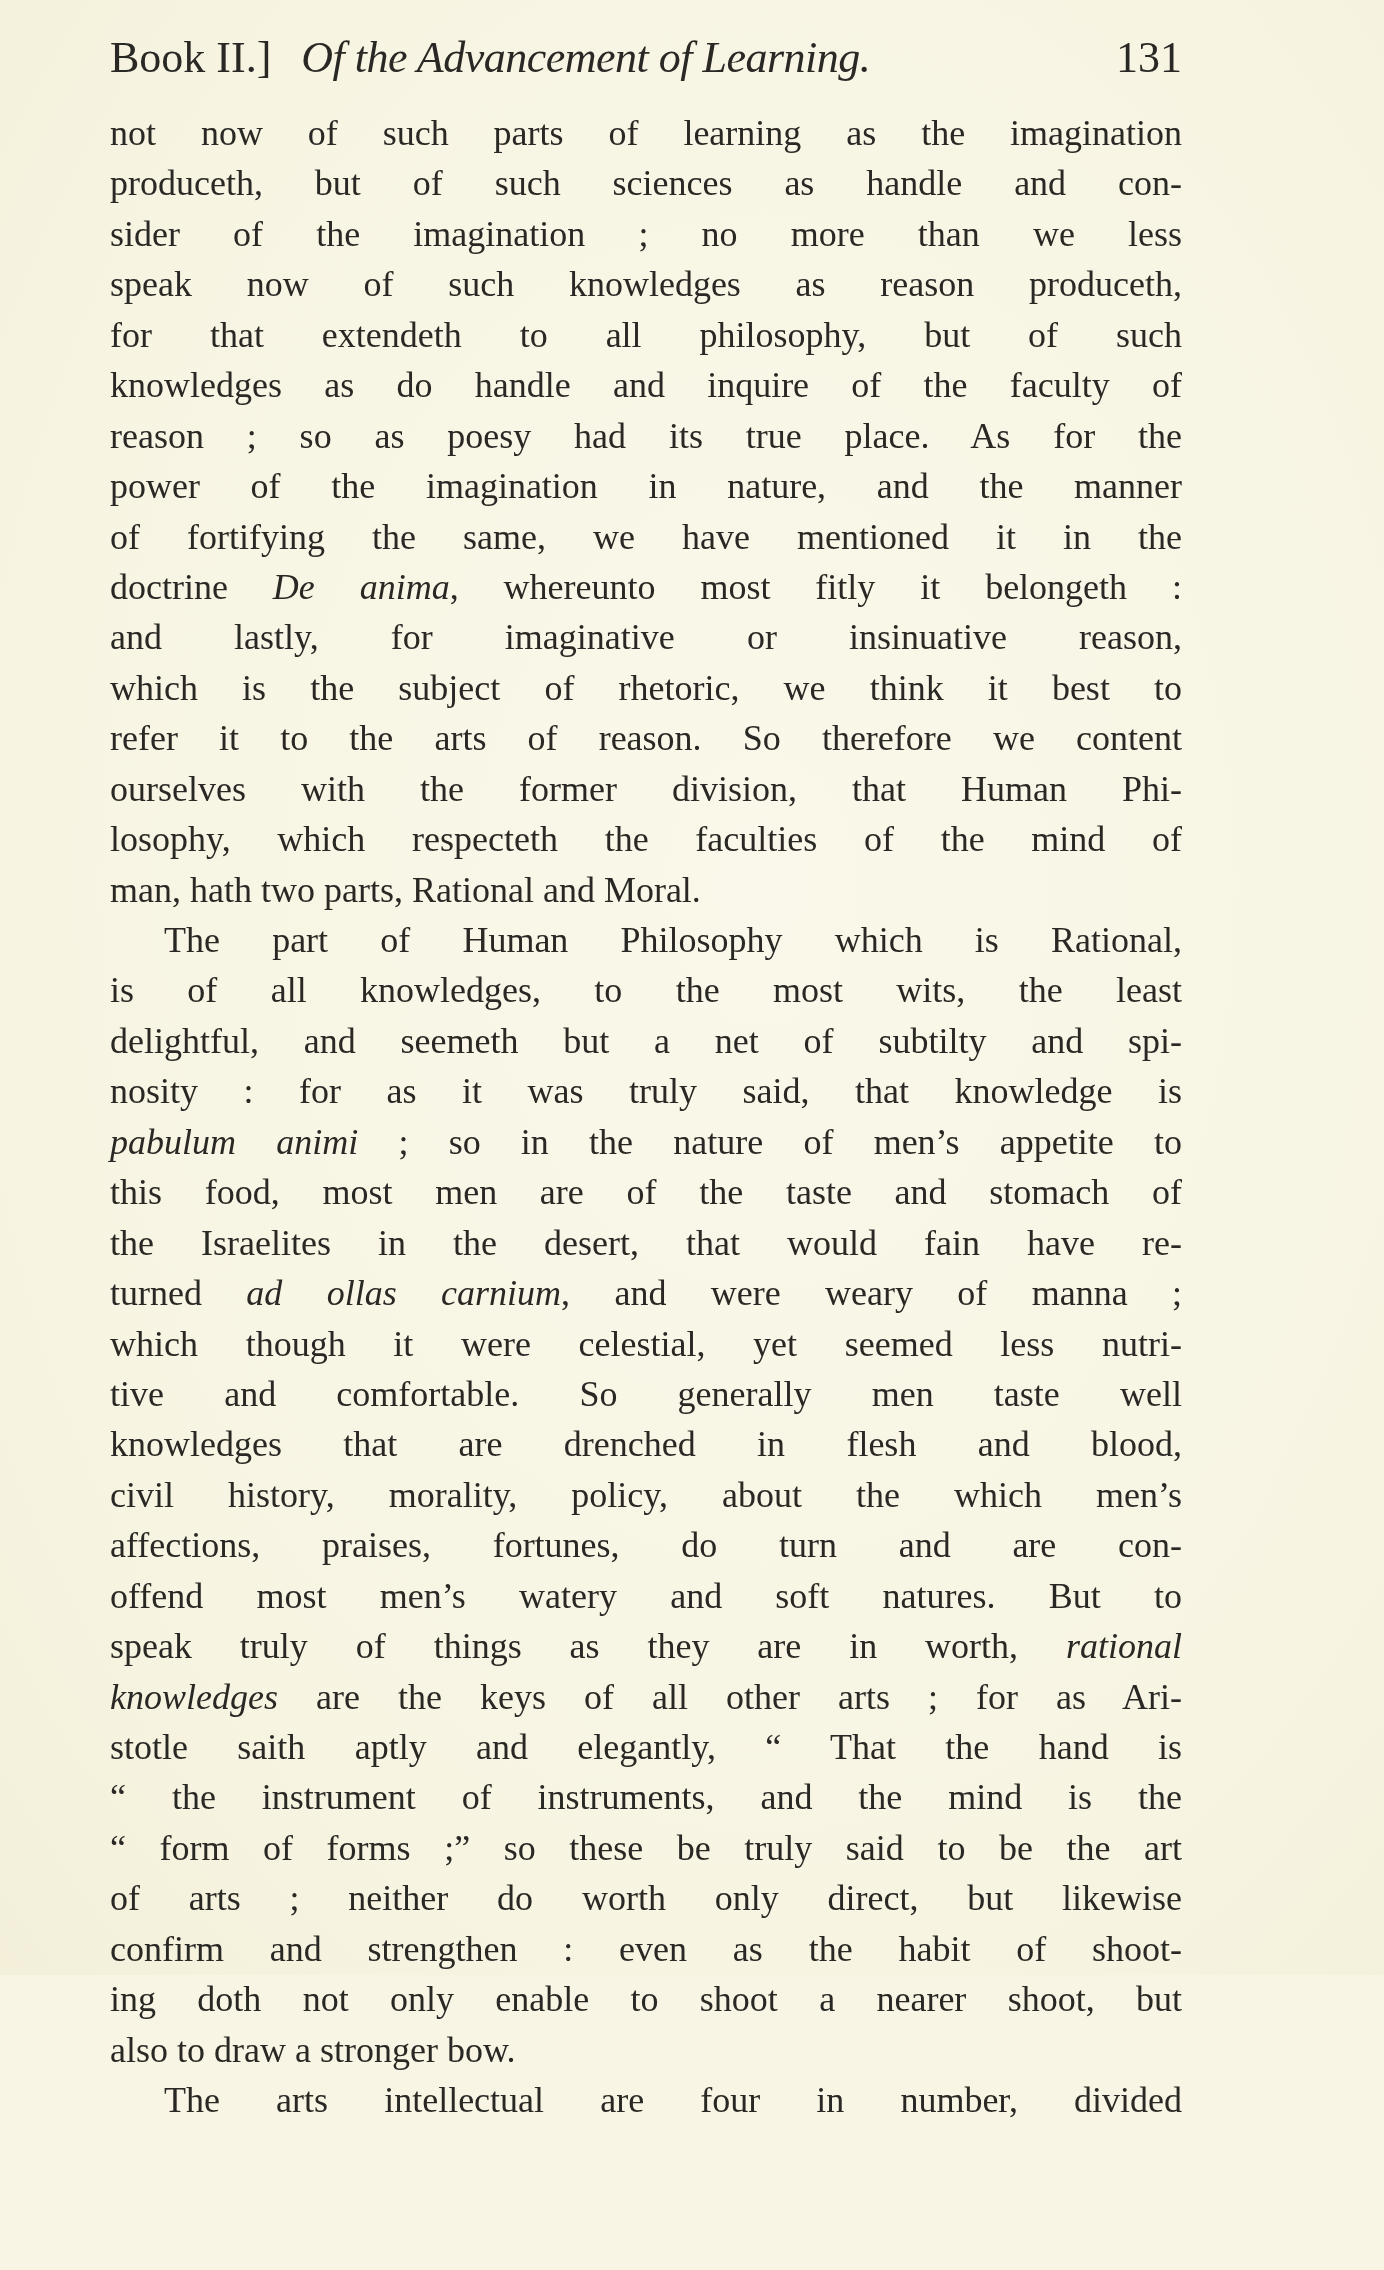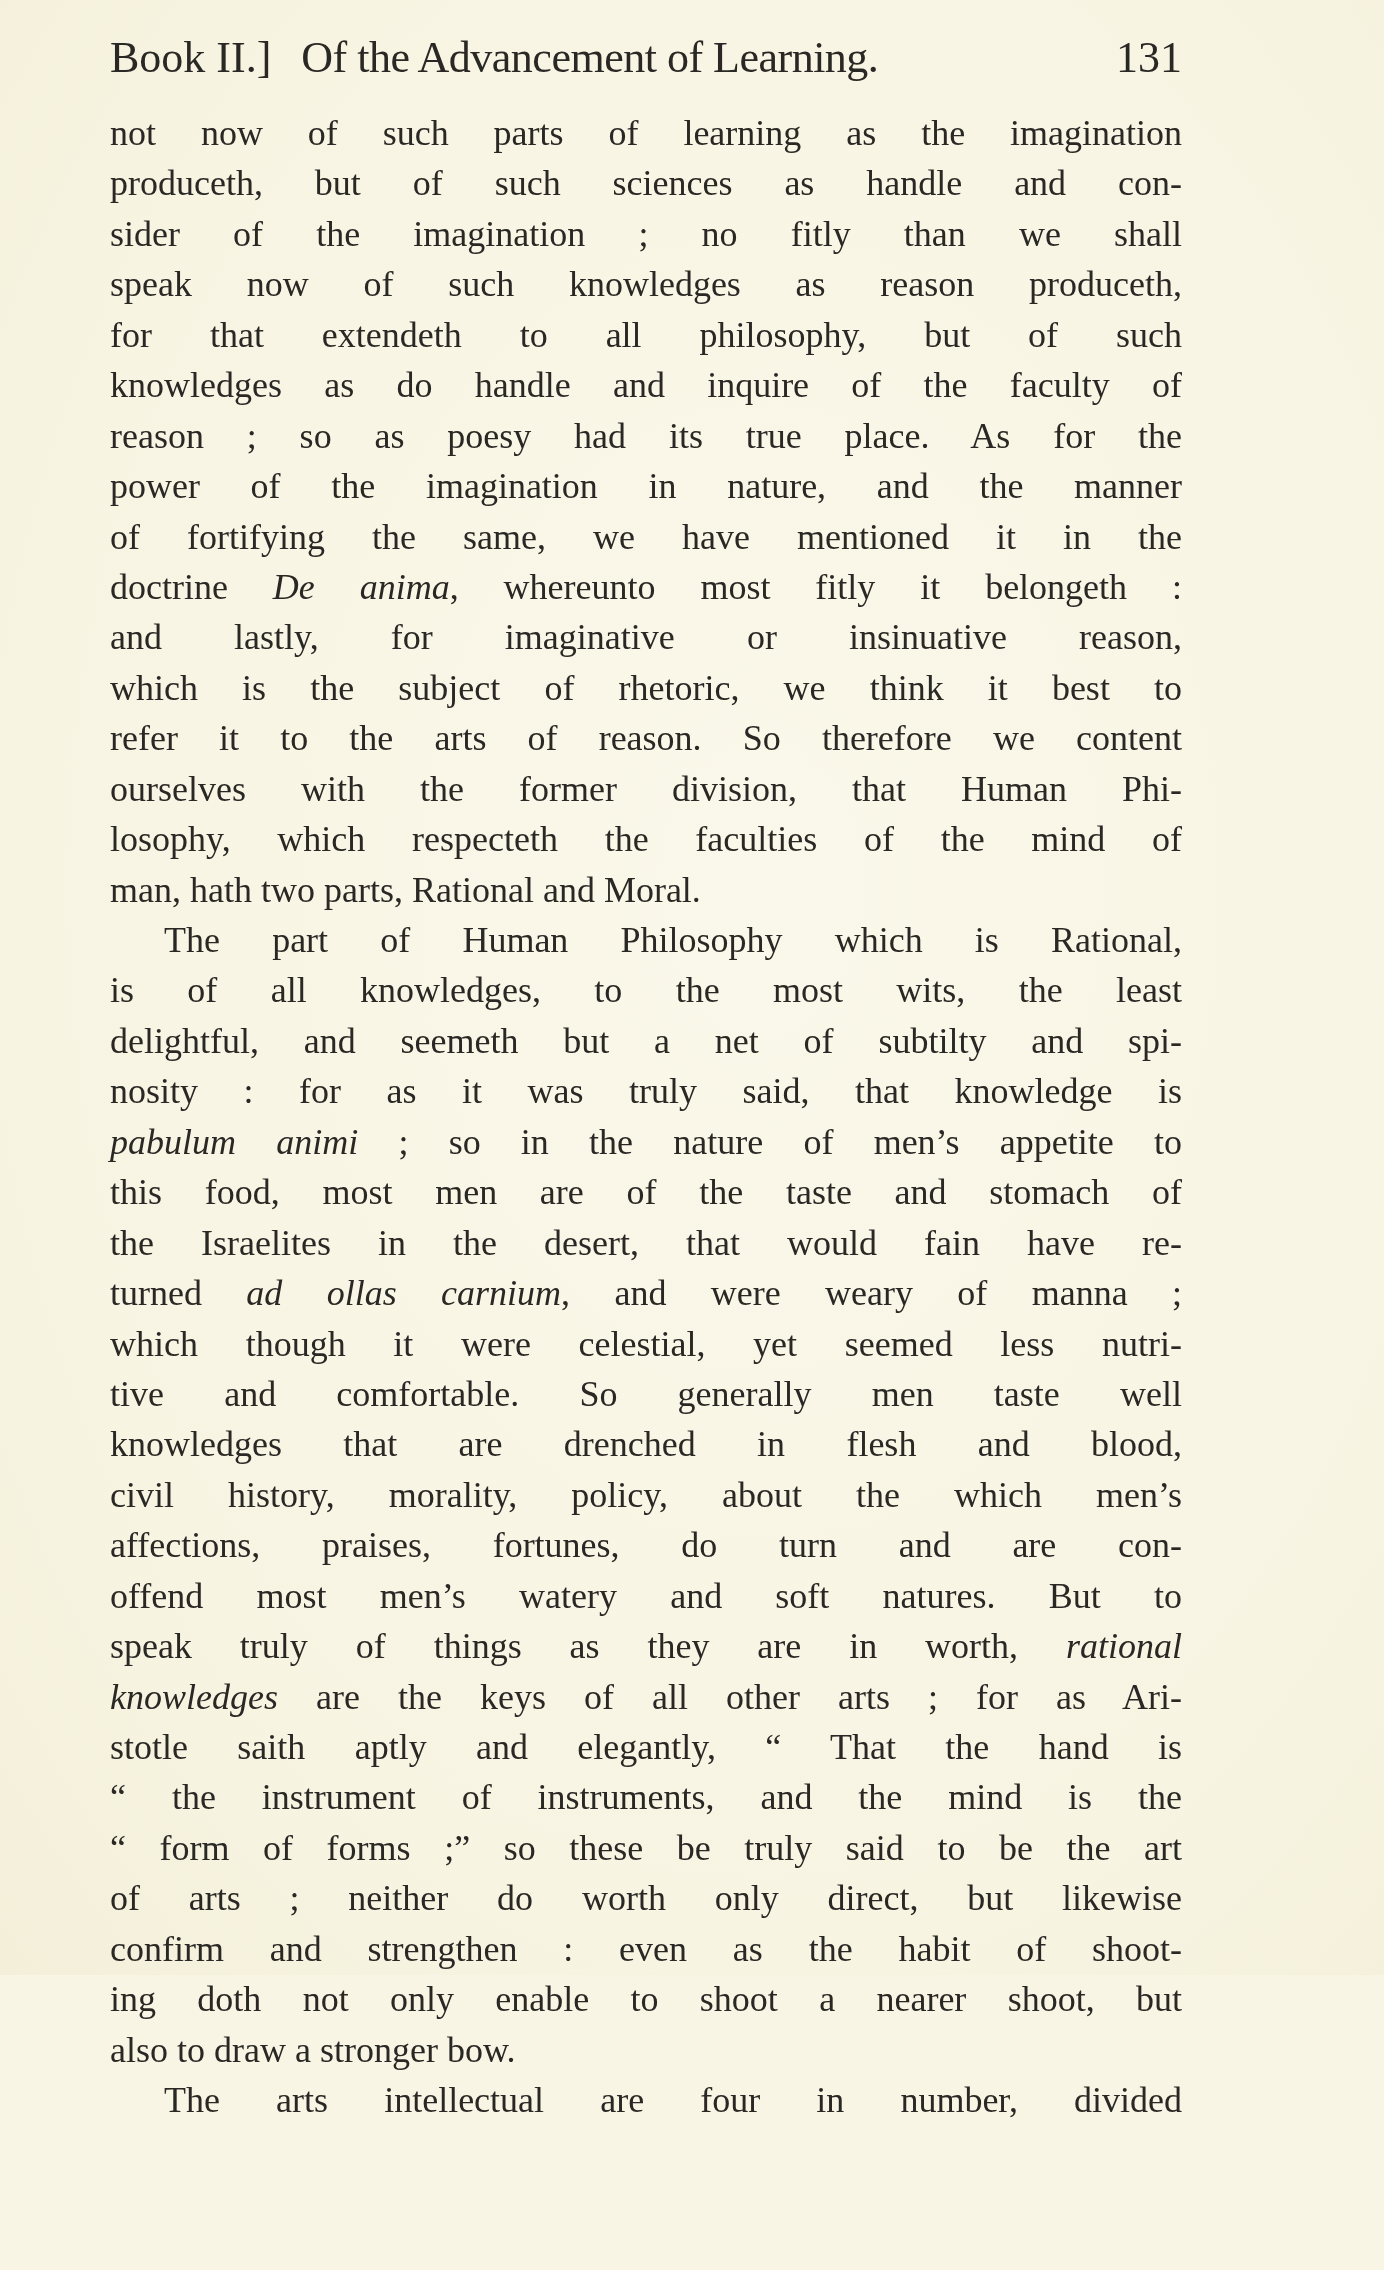--- a/index.html
+++ b/index.html
@@ -12,21 +12,21 @@
   .page {
     position: absolute; left: 0; top: 0; width: 1384px; height: 1975px;
     background: radial-gradient(ellipse at 55% 45%, #faf8ea 0%, #f7f4e2 70%, #f3efd9 100%);
   }
   .header {
     position: absolute; left: 110px; top: 28px; width: 1072px; height: 60px;
     font-size: 44px; line-height: 60px;
     display: flex; align-items: baseline;
   }
   .header .book { white-space: nowrap; }
-  .header .title { margin-left: 30px; white-space: nowrap; letter-spacing: -0.5px; }
+  .header .title { font-style: italic; margin-left: 30px; white-space: nowrap; letter-spacing: -0.5px; }
   .header .pnum { margin-left: auto; white-space: nowrap; }
   .body {
     position: absolute; left: 110px; top: 108px; width: 1072px;
     font-size: 36px; line-height: 50.45px;
   }
   .line {
     display: block; height: 50.45px; white-space: nowrap;
     text-align: justify; text-align-last: justify; overflow: visible;
   }
   .line.last { text-align-last: left; }
@@ -38,21 +38,21 @@
 
 <div class="page">
   <div class="header">
     <span class="book">Book II.]</span>
     <span class="title">Of the Advancement of Learning.</span>
     <span class="pnum">131</span>
   </div>
   <div class="body" id="body-text">
       <span class="line"><span>not now of such parts of learning as the imagination</span></span>
       <span class="line"><span>produceth, but of such sciences as handle and con-</span></span>
-      <span class="line"><span>sider of the imagination ; no fitly than we shall</span></span>
+      <span class="line"><span>sider of the imagination ; no more than we less</span></span>
       <span class="line"><span>speak now of such knowledges as reason produceth,</span></span>
       <span class="line"><span>for that extendeth to all philosophy, but of such</span></span>
       <span class="line"><span>knowledges as do handle and inquire of the faculty of</span></span>
       <span class="line"><span>reason ; so as poesy had its true place.  As for the</span></span>
       <span class="line"><span>power of the imagination in nature, and the manner</span></span>
       <span class="line"><span>of fortifying the same, we have mentioned it in the</span></span>
       <span class="line"><span>doctrine </span><span class="it">De anima</span><span>, whereunto most fitly it belongeth :</span></span>
       <span class="line"><span>and lastly, for imaginative or insinuative reason,</span></span>
       <span class="line"><span>which is the subject of rhetoric, we think it best to</span></span>
       <span class="line"><span>refer it to the arts of reason.  So therefore we content</span></span>

